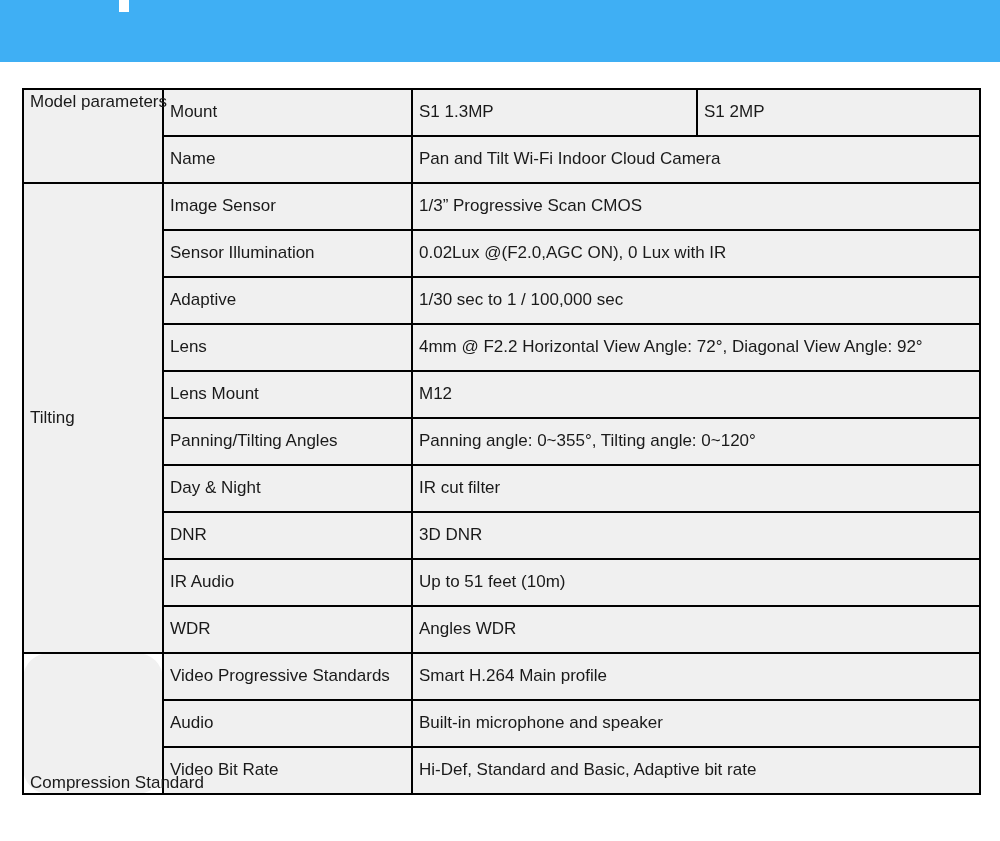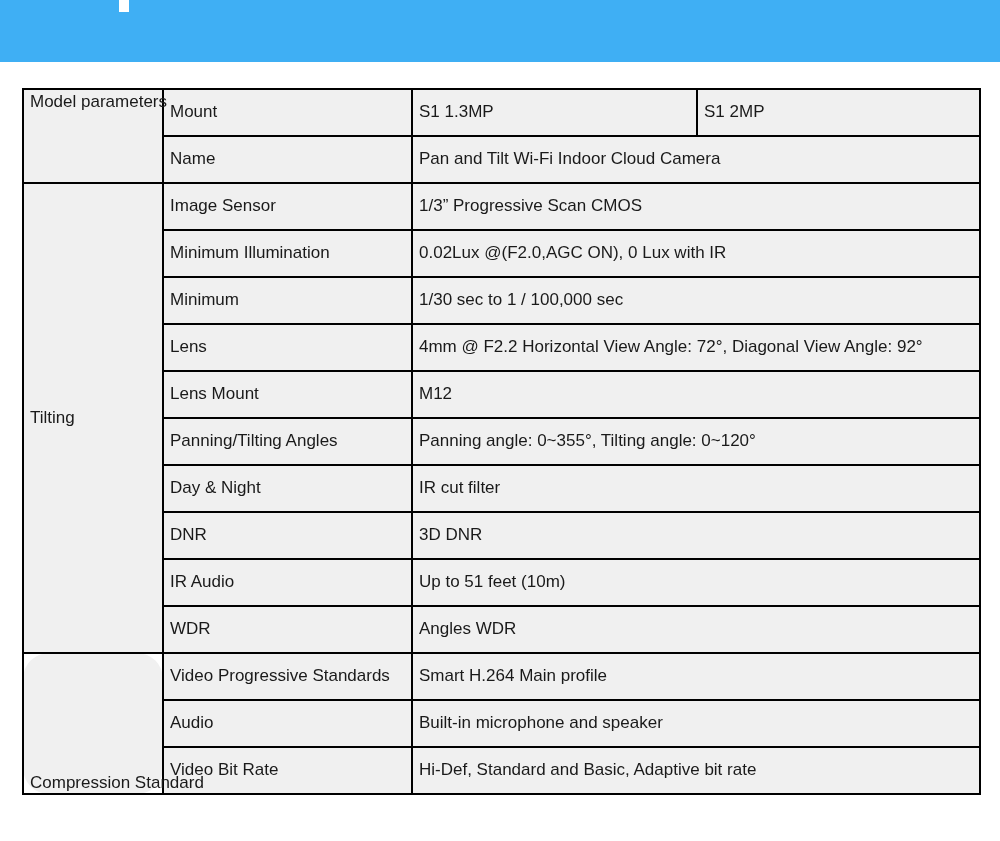--- a/index.html
+++ b/index.html
@@ -111,25 +111,25 @@
         <td>Name</td>
         <td colspan="2">Pan and Tilt Wi-Fi Indoor Cloud Camera</td>
       </tr>
 
       <tr>
         <td class="section-label" rowspan="10">Tilting</td>
         <td>Image Sensor</td>
         <td colspan="2">1/3” Progressive Scan CMOS</td>
       </tr>
       <tr>
-        <td>Minimum Illumination</td>
+        <td>Sensor Illumination</td>
         <td colspan="2">0.02Lux @(F2.0,AGC ON), 0 Lux with IR</td>
       </tr>
       <tr>
-        <td>Minimum</td>
+        <td>Adaptive</td>
         <td colspan="2">1/30 sec to 1 / 100,000 sec</td>
       </tr>
       <tr>
         <td>Lens</td>
         <td colspan="2">4mm @ F2.2 Horizontal View Angle: 72°, Diagonal View Angle: 92°</td>
       </tr>
       <tr>
         <td>Lens Mount</td>
         <td colspan="2">M12</td>
       </tr>

